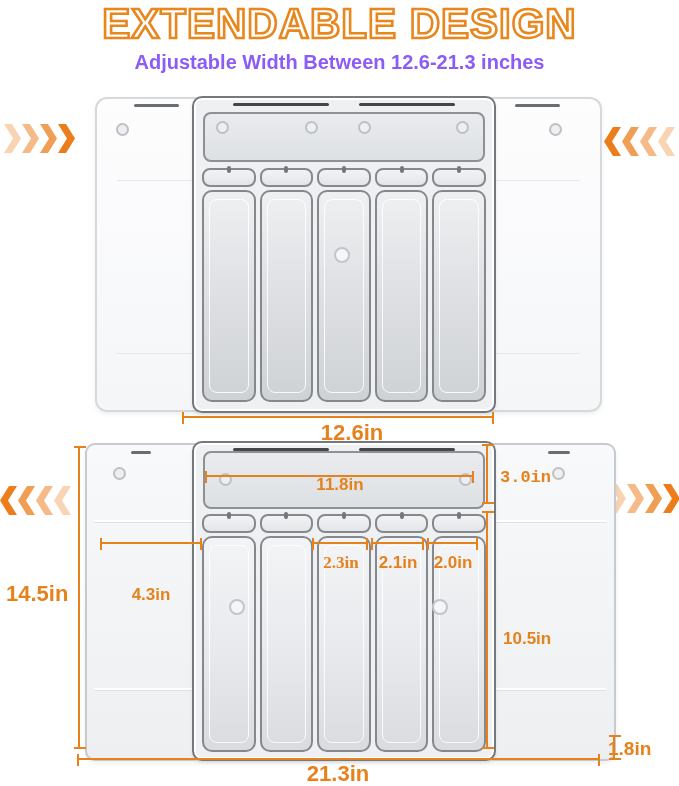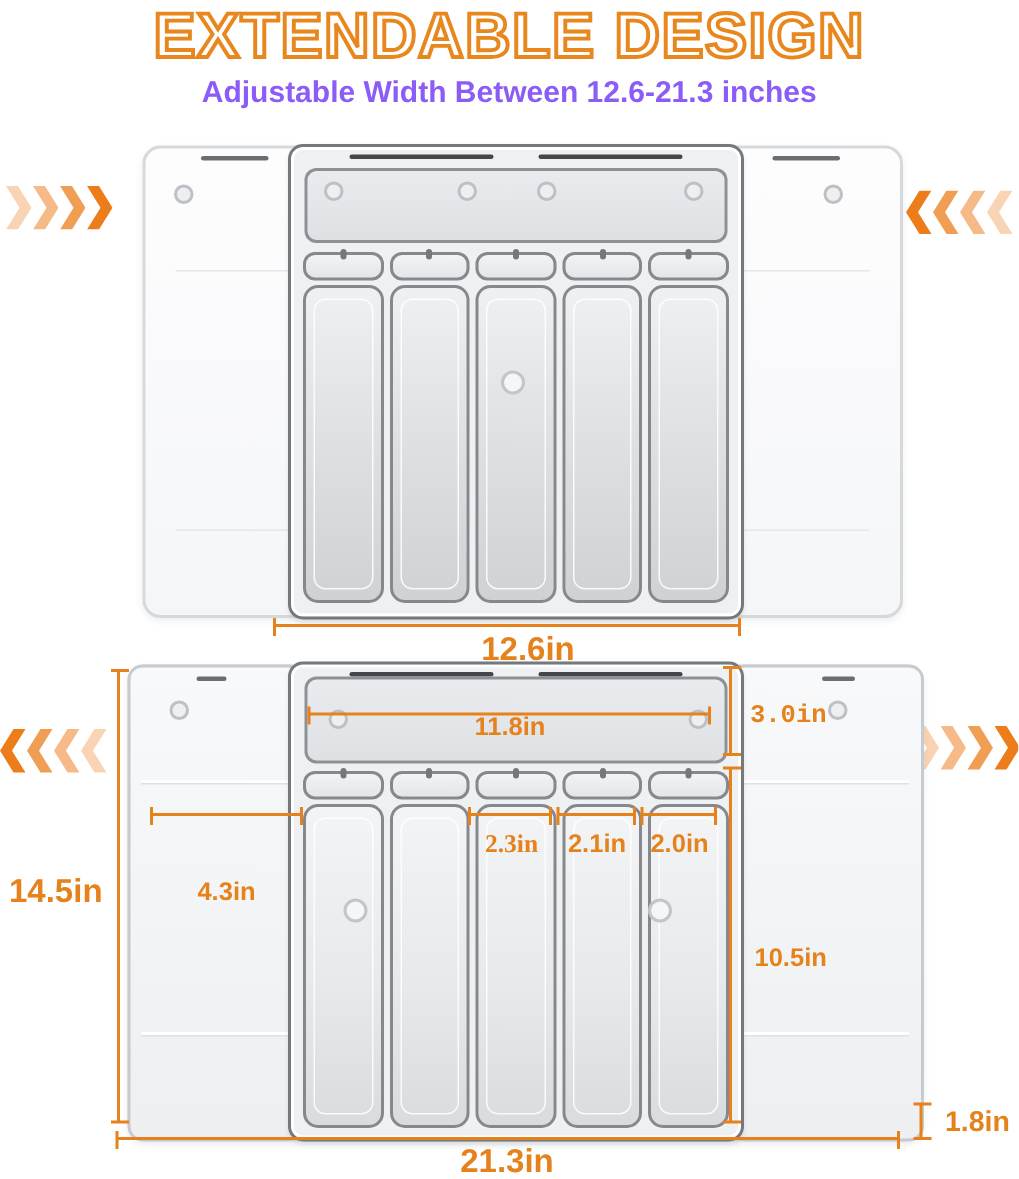--- a/index.html
+++ b/index.html
@@ -235,18 +235,18 @@
   <div class="dh" style="left:313px;top:542px;width:54px;"></div>
   <div class="dlabel center" style="left:341px;top:554px;font-family:Liberation Serif, serif;">2.3in</div>
 
   <div class="dh" style="left:372px;top:542px;width:51px;"></div>
   <div class="dlabel center" style="left:398px;top:554px;">2.1in</div>
 
   <div class="dh" style="left:428px;top:542px;width:49px;"></div>
   <div class="dlabel center" style="left:453px;top:554px;text-align:center;">2.0in</div>
 
   <div class="dv" style="left:613px;top:736px;height:23px;"></div>
-  <div class="dlabel" style="left:630px;top:739px;font-size:19px;">1.8in</div>
+  <div class="dlabel" style="left:608px;top:739px;font-size:19px;">1.8in</div>
 
   <div class="dh" style="left:78px;top:758px;width:521px;"></div>
   <div class="dlabel big center" style="left:338px;top:762px;">21.3in</div>
 
 </div>
 
 </body></html>

